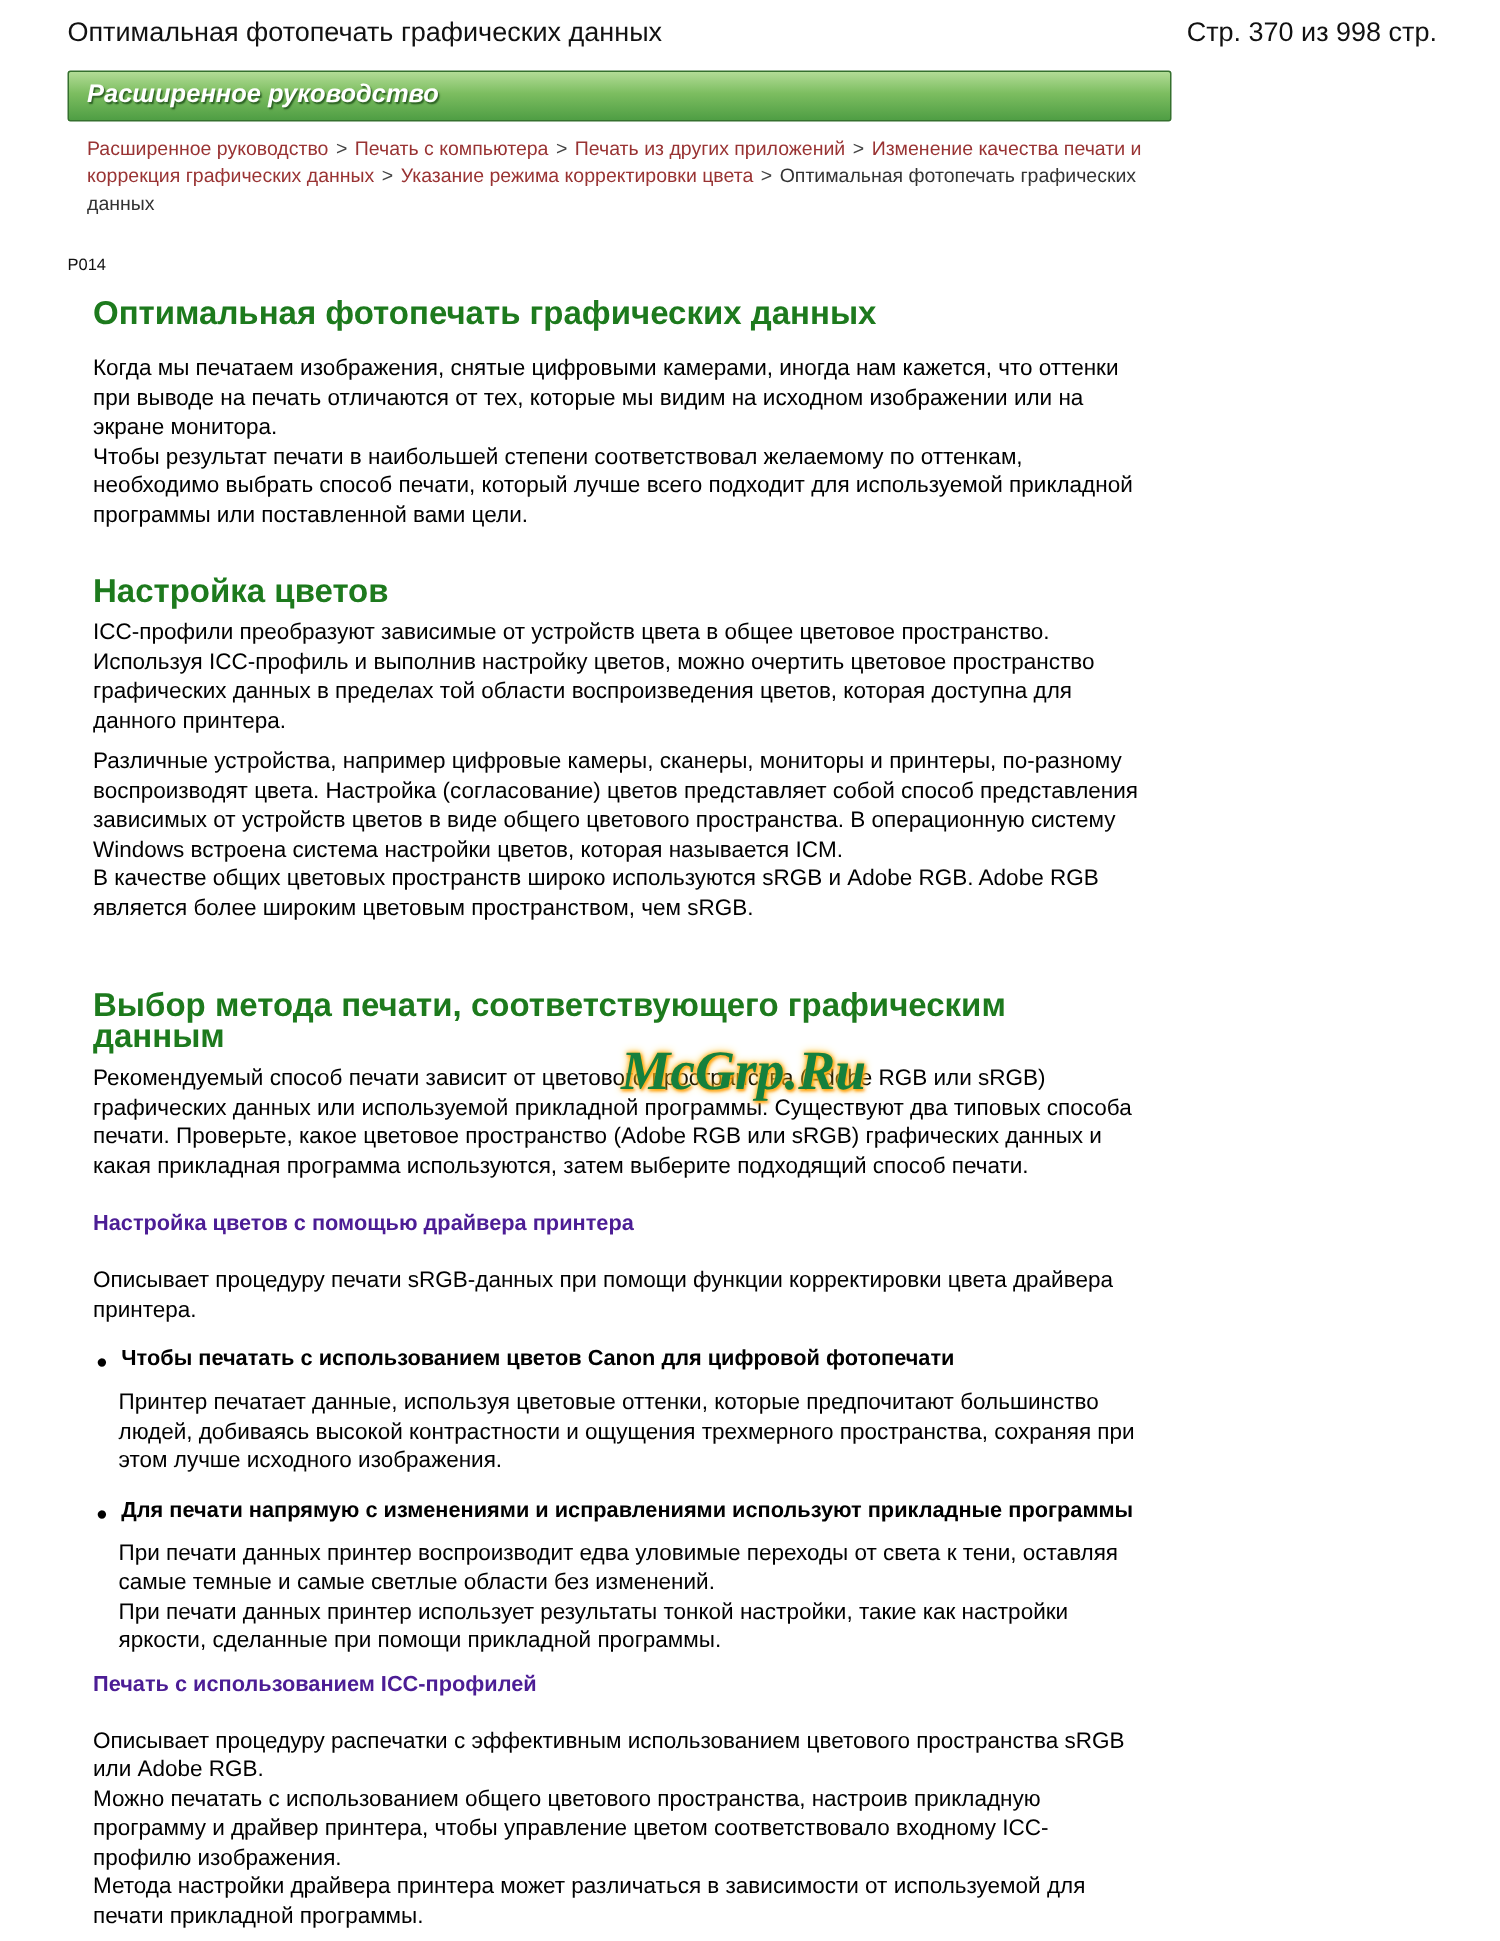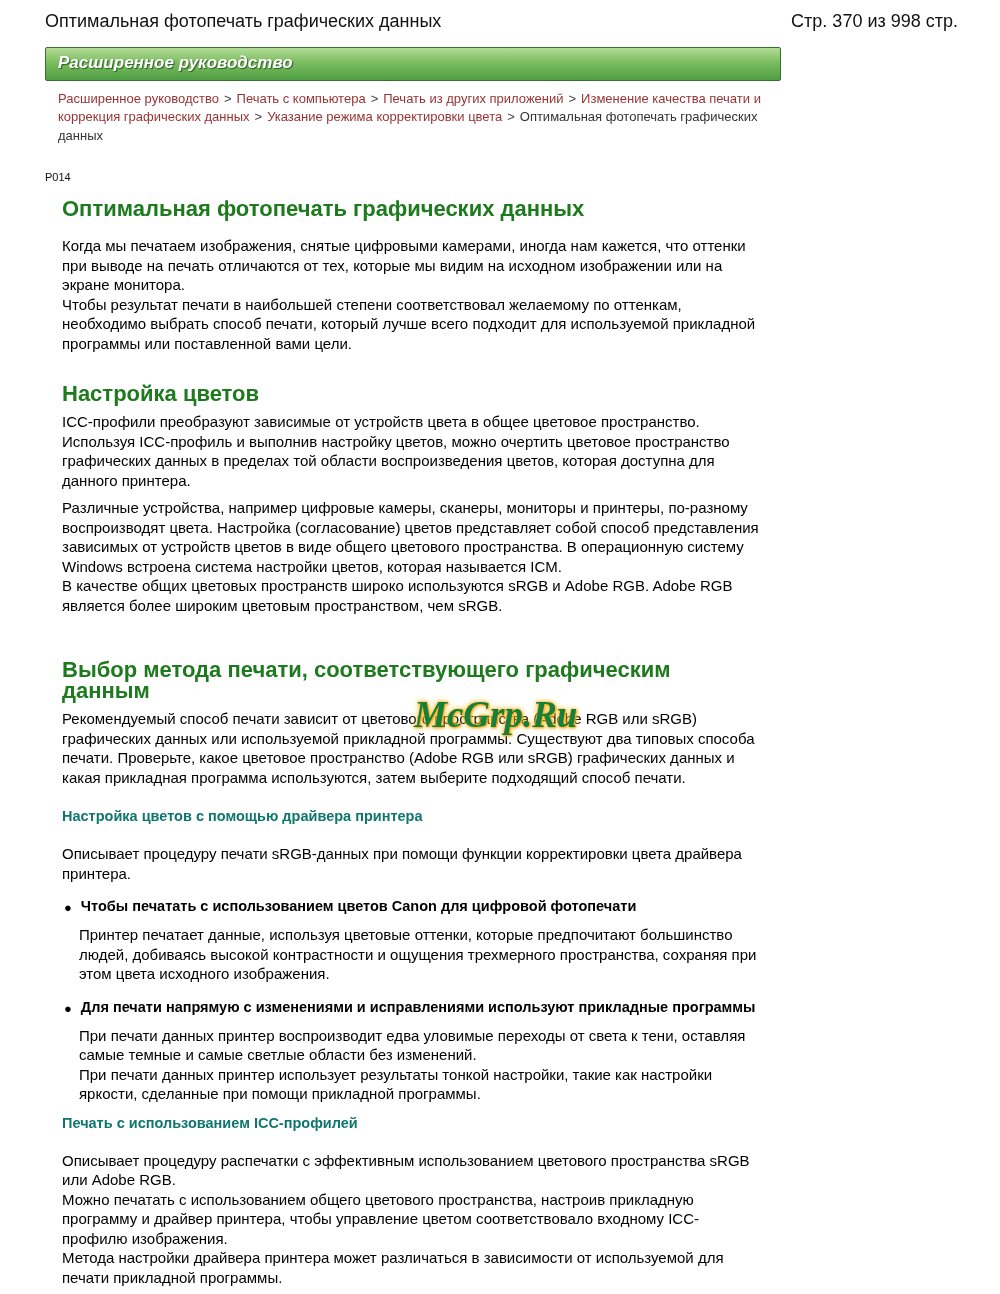--- a/index.html
+++ b/index.html
@@ -49,21 +49,21 @@
     white-space: pre-line;
   }
   .intro { margin-top: 14px; }
   .section-heading {
     margin: 30px 0 0 0;
     font-size: 22px; font-weight: bold; color: #1d7a1d; line-height: 21px;
   }
   .section-heading.big-gap { margin-top: 42px; }
   .sub-heading {
     margin: 20px 0 0 0;
-    font-size: 14.5px; font-weight: bold; color: #0f766e; line-height: 18px;
+    font-size: 14.5px; font-weight: bold; color: #4c1d95; line-height: 18px;
   }
   .sub-heading + .para { margin-top: 19px; }
   .bullet { margin-top: 14px; }
   .bullet-title {
     display: flex; align-items: flex-start;
     font-weight: bold; font-size: 14.5px; line-height: 19px;
   }
   .disc { font-size: 13px; margin: 1px 9px 0 2px; }
   .bullet-body { margin-left: 17px; }
   .related-heading { margin-top: 34px; }
@@ -116,21 +116,21 @@
   <div class="para">Рекомендуемый способ печати зависит от цветового пространства (Adobe RGB или sRGB) графических данных или используемой прикладной программы. Существуют два типовых способа печати. Проверьте, какое цветовое пространство (Adobe RGB или sRGB) графических данных и какая прикладная программа используются, затем выберите подходящий способ печати.</div>
 
   <h3 class="sub-heading">Настройка цветов с помощью драйвера принтера</h3>
   <div class="para">Описывает процедуру печати sRGB-данных при помощи функции корректировки цвета драйвера принтера.</div>
 
   <div class="bullet">
     <div class="bullet-title">
       <span class="disc">●</span>
       <span>Чтобы печатать с использованием цветов Canon для цифровой фотопечати</span>
     </div>
-    <div class="para bullet-body">Принтер печатает данные, используя цветовые оттенки, которые предпочитают большинство людей, добиваясь высокой контрастности и ощущения трехмерного пространства, сохраняя при этом цвета исходного изображения.</div>
+    <div class="para bullet-body">Принтер печатает данные, используя цветовые оттенки, которые предпочитают большинство людей, добиваясь высокой контрастности и ощущения трехмерного пространства, сохраняя при этом лучше исходного изображения.</div>
   </div>
 
   <div class="bullet">
     <div class="bullet-title">
       <span class="disc">●</span>
       <span>Для печати напрямую с изменениями и исправлениями используют прикладные программы</span>
     </div>
     <div class="para bullet-body">При печати данных принтер воспроизводит едва уловимые переходы от света к тени, оставляя самые темные и самые светлые области без изменений.
 При печати данных принтер использует результаты тонкой настройки, такие как настройки яркости, сделанные при помощи прикладной программы.</div>
   </div>

